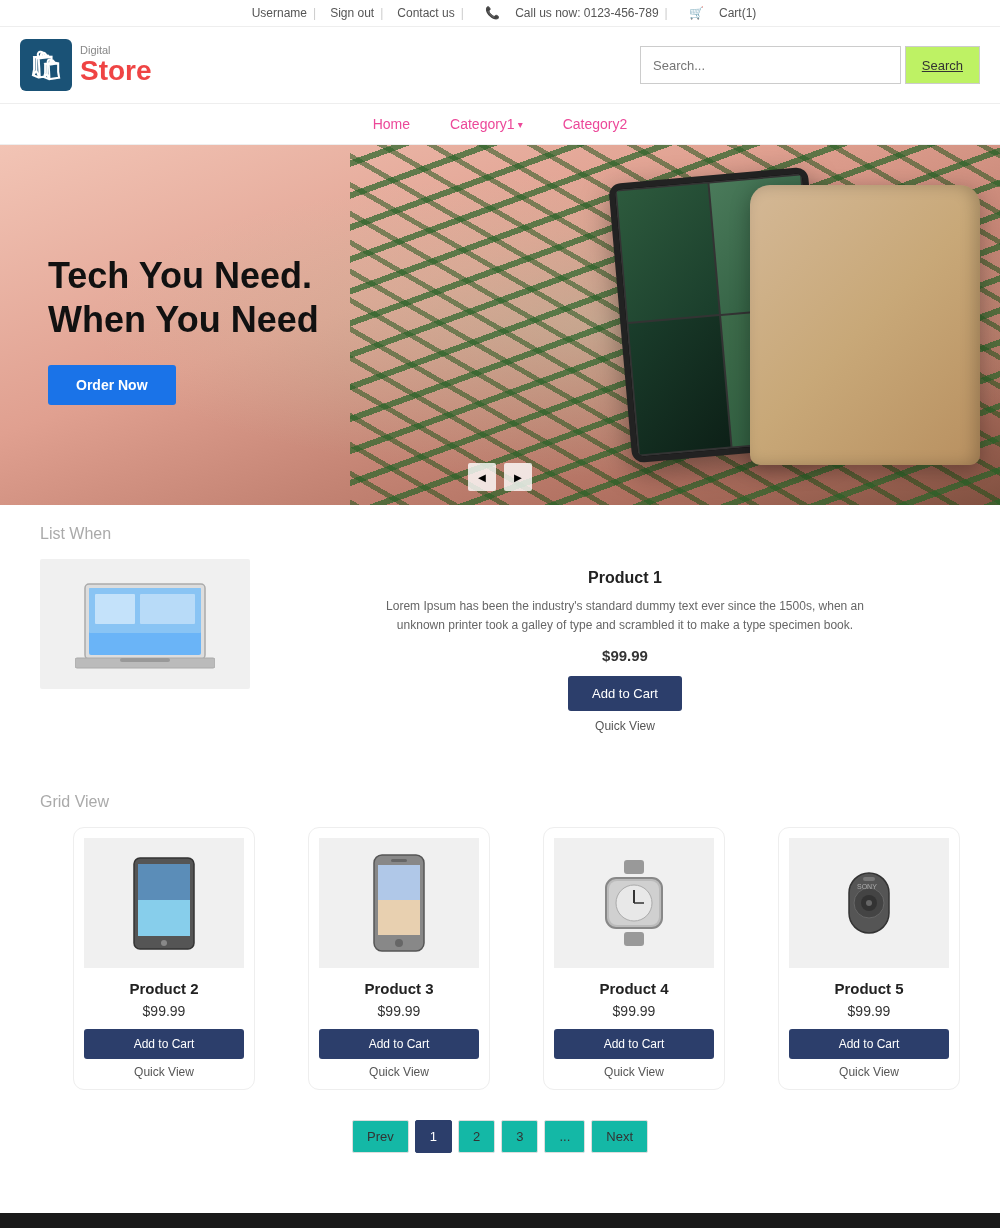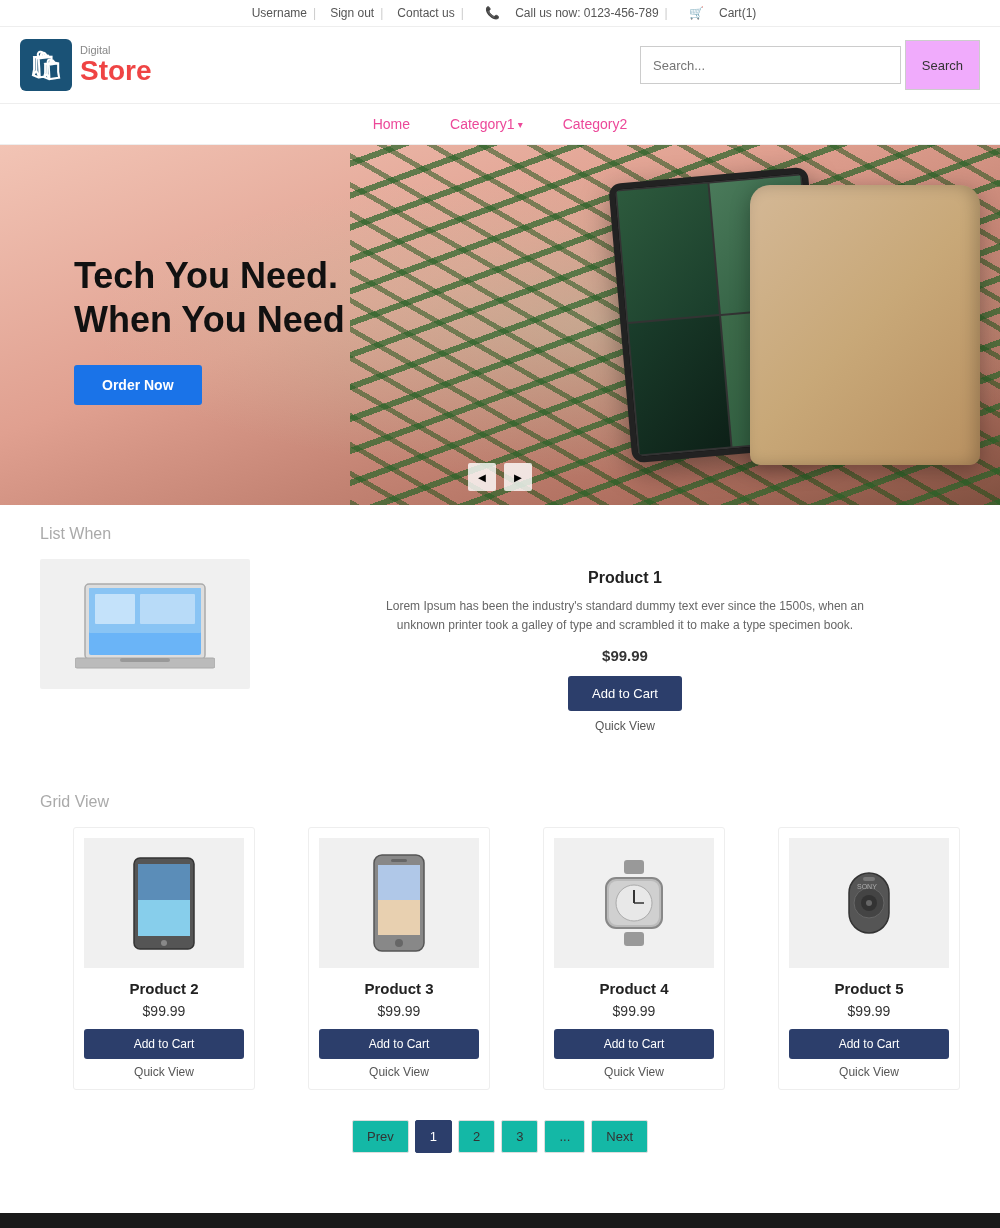--- a/index.html
+++ b/index.html
@@ -76,27 +76,28 @@
     }
     .search-bar input {
       flex: 1;
       border: 1px solid #ccc;
       padding: 8px 12px;
       font-size: 13px;
       outline: none;
       height: 38px;
     }
     .search-bar button {
-      background: #f0abfc;
+      background: #bef264;
       border: 1px solid #ccc;
       padding: 8px 16px;
       cursor: pointer;
       font-size: 13px;
-      height: 50px;
+      height: 38px;
       color: #333;
+      text-decoration: underline;
     }
 
     
     nav {
       border-top: 1px solid #eee;
       border-bottom: 1px solid #eee;
       display: flex;
       justify-content: center;
       gap: 40px;
       padding: 12px 0;
@@ -146,21 +147,21 @@
           30deg,
           rgba(20,80,20,0.5) 0px,
           rgba(20,80,20,0.5) 5px,
           transparent 5px,
           transparent 25px
         );
     }
     .hero-content {
       position: relative;
       z-index: 2;
-      padding: 0 74px;
+      padding: 0 48px;
       margin-top: 9px;
     }
     .hero-title {
       font-size: 36px;
       font-weight: 900;
       color: #111;
       line-height: 1.2;
       margin-bottom: 24px;
     }
     .hero-btn {
@@ -318,21 +319,21 @@
     .grid-view {
       display: grid;
       grid-template-columns: repeat(4, 1fr);
       gap: 20px;
       margin-bottom: 30px;
     }
     .grid-product {
       text-align: center;
       border: 1px solid #eee;
       padding: 10px;
-      border-radius: 3px;
+      border-radius: 11px;
       margin-left: 33px;
     }
     .grid-product-img {
       width: 100%;
       height: 130px;
       background: #f0f0f0;
       display: flex;
       align-items: center;
       justify-content: center;
       margin-bottom: 12px;

